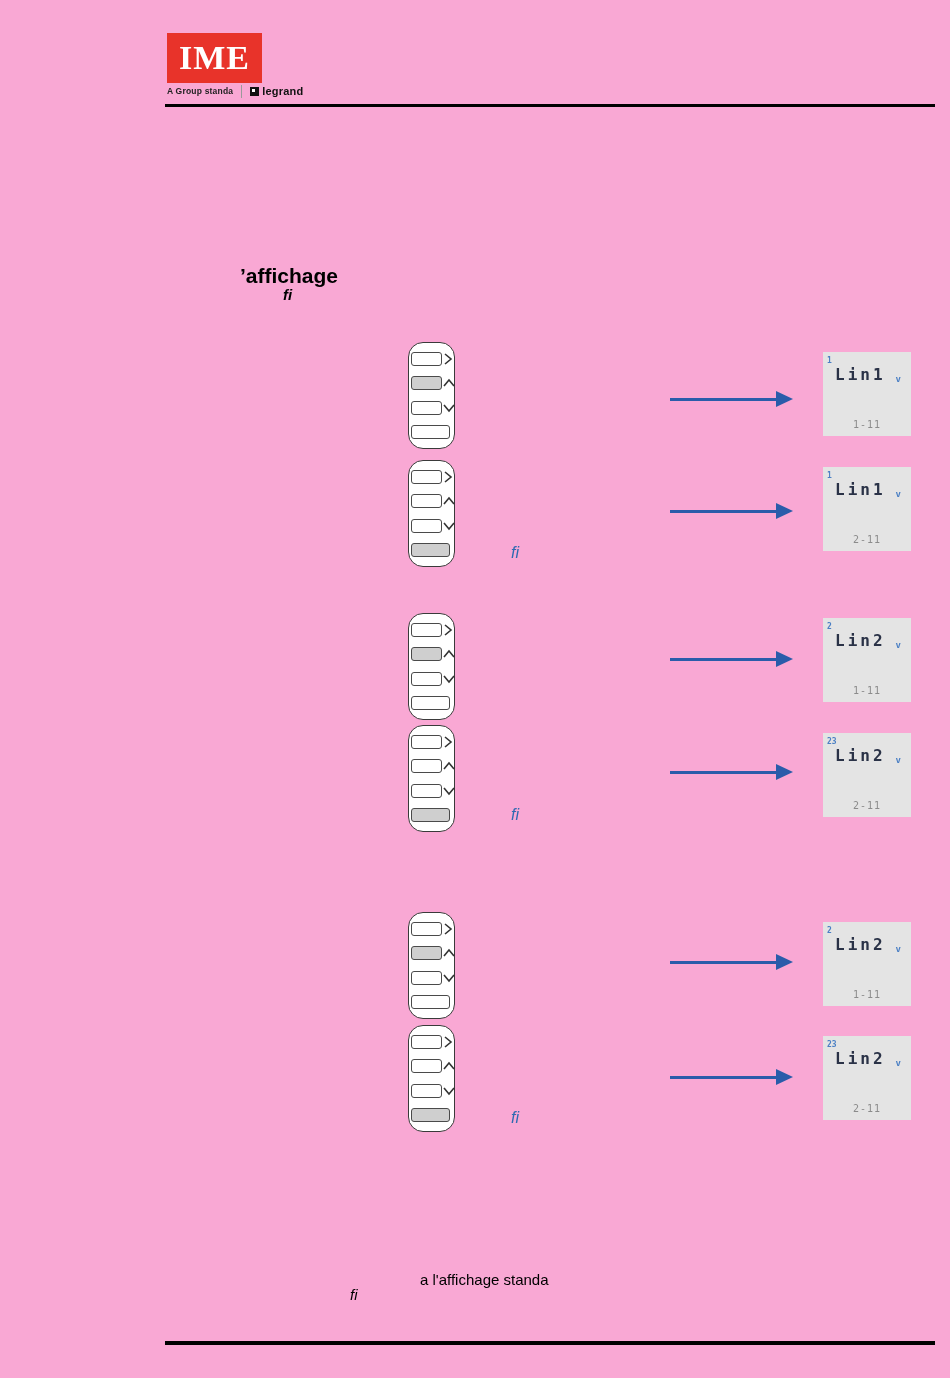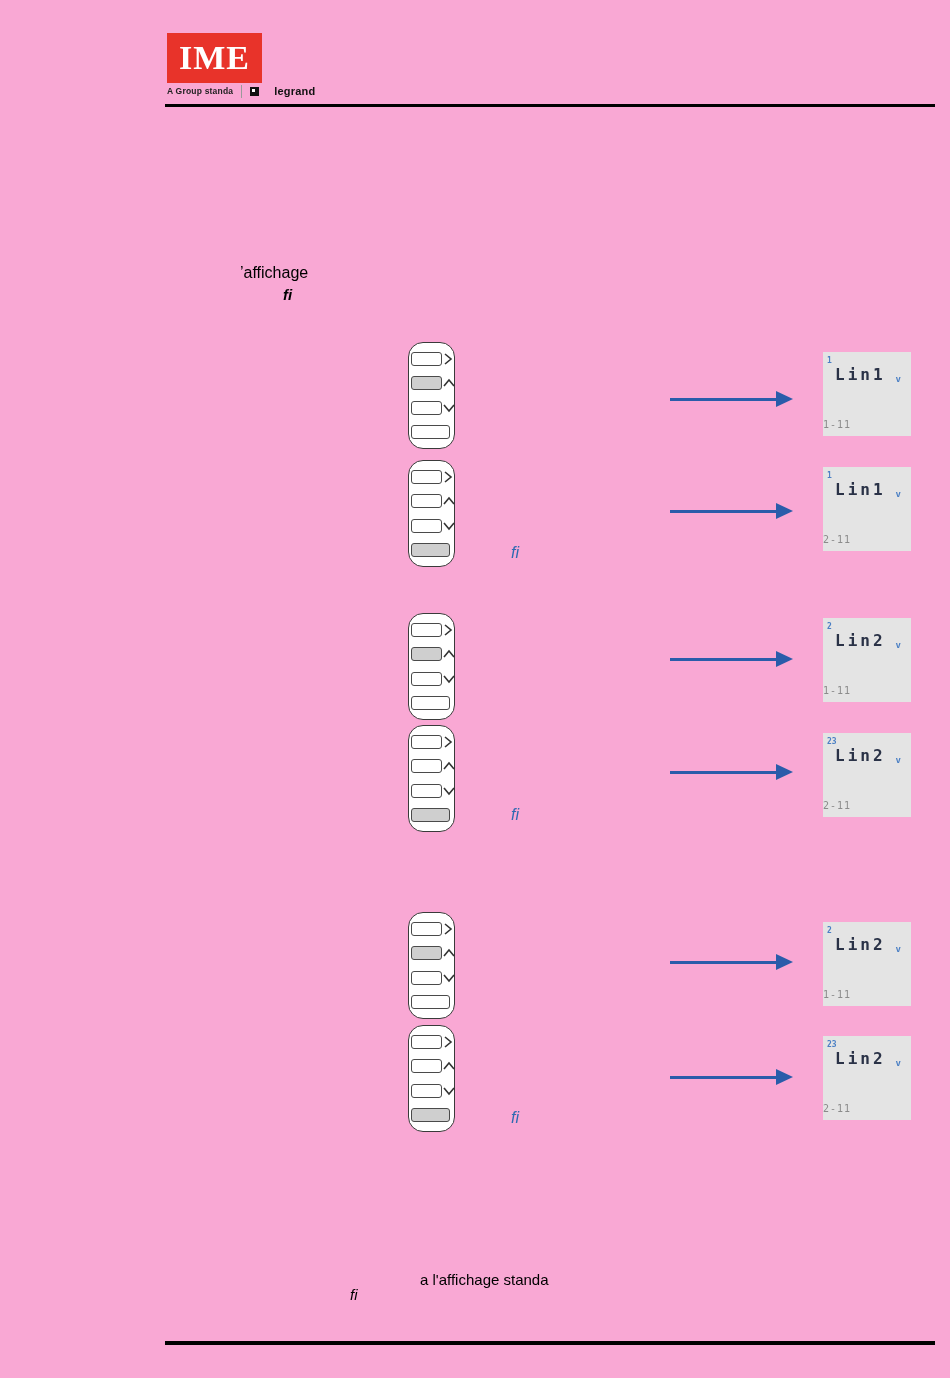--- a/index.html
+++ b/index.html
@@ -12,28 +12,28 @@
     position:absolute;left:167px;top:33px;width:95px;height:50px;background:#e8332a;
     display:flex;align-items:center;justify-content:center;
   }
   .logo-text{
     font-family:"Liberation Serif",serif;font-weight:bold;font-size:34px;color:#ffffff;
     letter-spacing:1px;
   }
   .brand-row{position:absolute;left:167px;top:84px;display:flex;align-items:center;gap:8px;height:14px;}
   .brand-small{font-size:8.5px;font-weight:bold;color:#222;letter-spacing:.2px;}
   .brand-divider{width:1px;height:13px;background:#9a9a9a;}
-  .legrand-wrap{display:flex;align-items:center;gap:15px;}
+  .legrand-wrap{display:flex;align-items:center;gap:3px;}
   .legrand-square{width:9px;height:9px;background:#111;position:relative;}
   .legrand-square::after{content:"";position:absolute;left:2px;top:2px;width:3px;height:3px;background:#fff;}
   .legrand-text{font-size:11px;font-weight:bold;color:#111;letter-spacing:.2px;}
   .rule-top{position:absolute;left:165px;top:104px;width:770px;height:3px;background:#000;}
   .rule-bottom{position:absolute;left:165px;top:1341px;width:770px;height:4px;background:#000;}
   
-  .t-intro1{position:absolute;left:240px;top:264px;font-size:16px;font-weight:normal;color:#000;}
+  .t-intro1{position:absolute;left:240px;top:264px;font-size:21px;font-weight:bold;color:#000;}
   .t-intro2{position:absolute;left:283px;top:286px;font-size:15px;font-weight:bold;font-style:italic;color:#000;}
   .t-footer1{position:absolute;left:420px;top:1252px;font-size:15px;color:#000;margin-top:19px;}
   .t-footer2{position:absolute;left:350px;top:1286px;font-size:15px;font-style:italic;color:#000;}
   
   .panel{
     position:absolute;left:408px;width:47px;height:107px;border:1.6px solid #3a3a3a;
     border-radius:15px;box-sizing:border-box;display:flex;flex-direction:column;
     justify-content:space-between;padding:8px 2px 8px 2px;background:#fff;
   }
   .btn-row{display:flex;align-items:center;height:15px;}
@@ -53,21 +53,21 @@
     position:absolute;left:823px;width:88px;height:84px;background:#e4e4e4;
     font-family:"DejaVu Sans Mono",monospace;
   }
   .lcd-sup{position:absolute;left:4px;top:4px;font-size:8px;font-weight:bold;color:#4a7fc4;}
   .lcd-main{
     position:absolute;left:12px;top:13px;font-size:16px;font-weight:bold;color:#2a3247;
     letter-spacing:3px;white-space:nowrap;
   }
   .lcd-unit{position:absolute;right:10px;top:22px;font-size:9px;font-weight:bold;color:#4a7fc4;}
   .lcd-bottom{
-    position:absolute;left:0;bottom:6px;width:100%;text-align:left;
+    position:absolute;left:0;bottom:6px;width:100%;text-align:center;
     font-size:10px;color:#8b8b8b;letter-spacing:1px;
   }
   
   .fi-note{position:absolute;left:511px;font-size:16px;font-style:italic;color:#2f6ab1;}
 </style>
 </head>
 <body>
 
 <div id="page">
 

